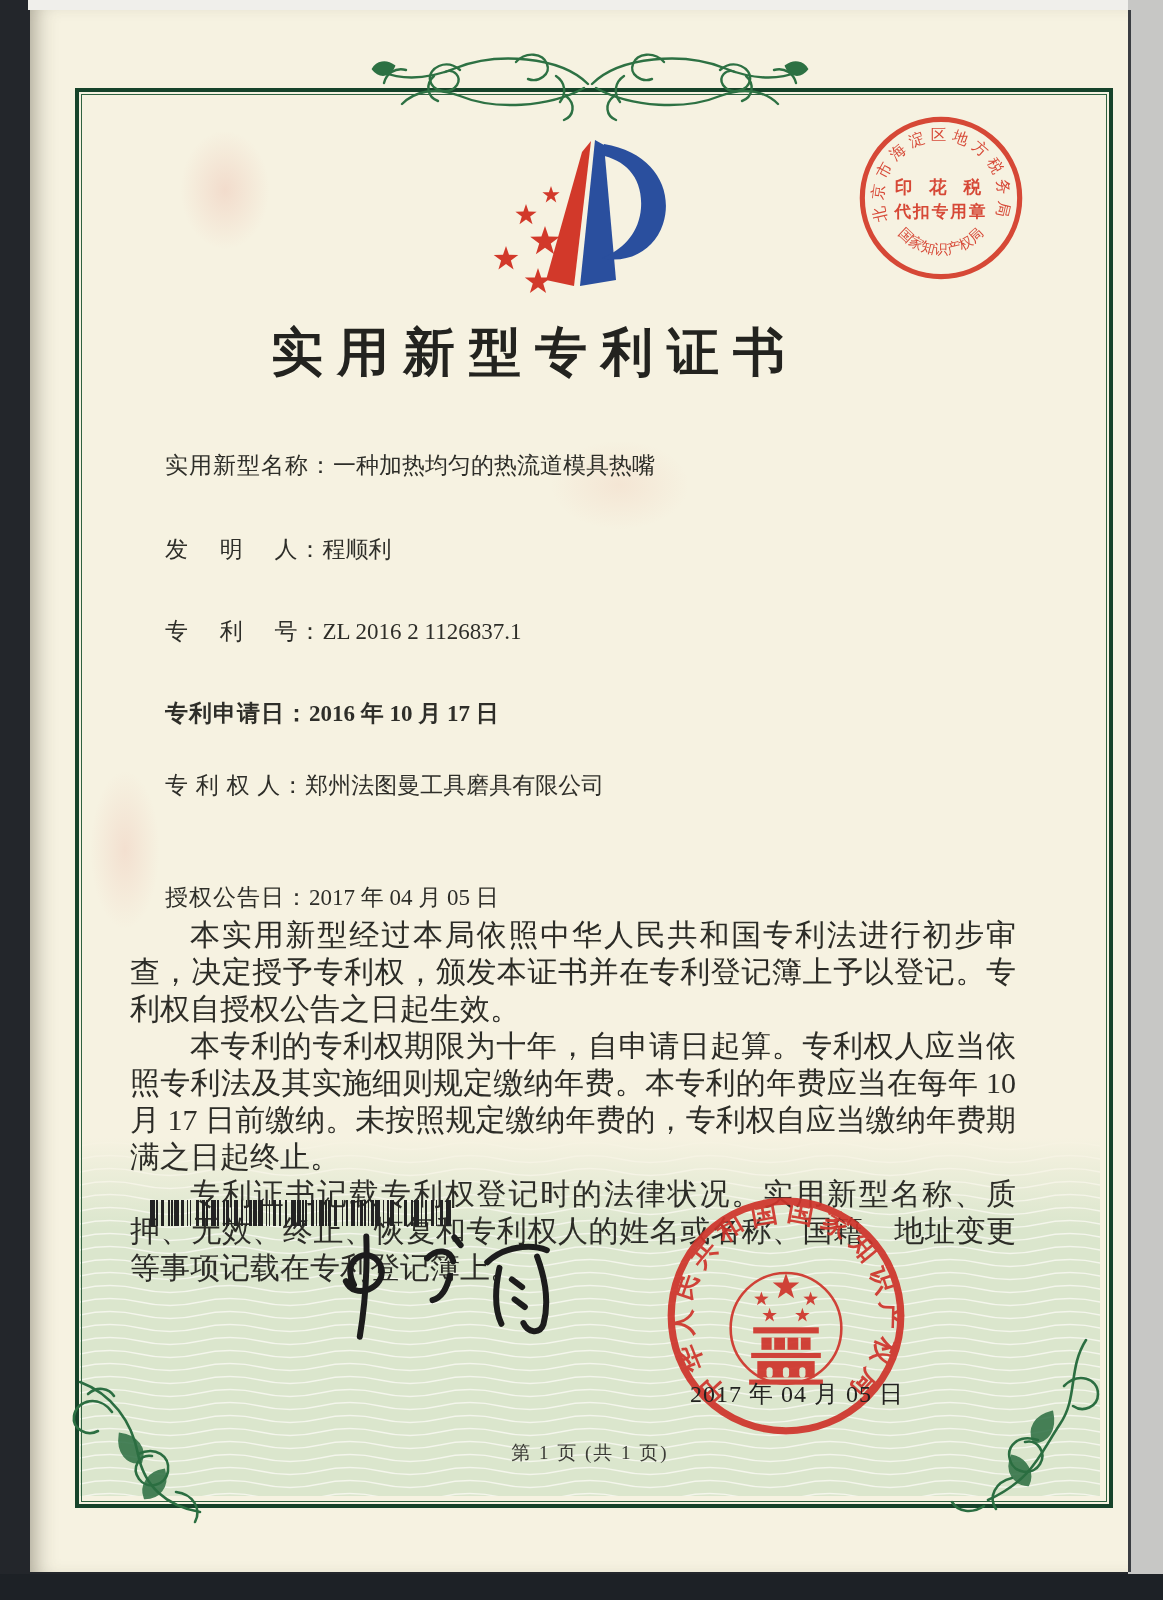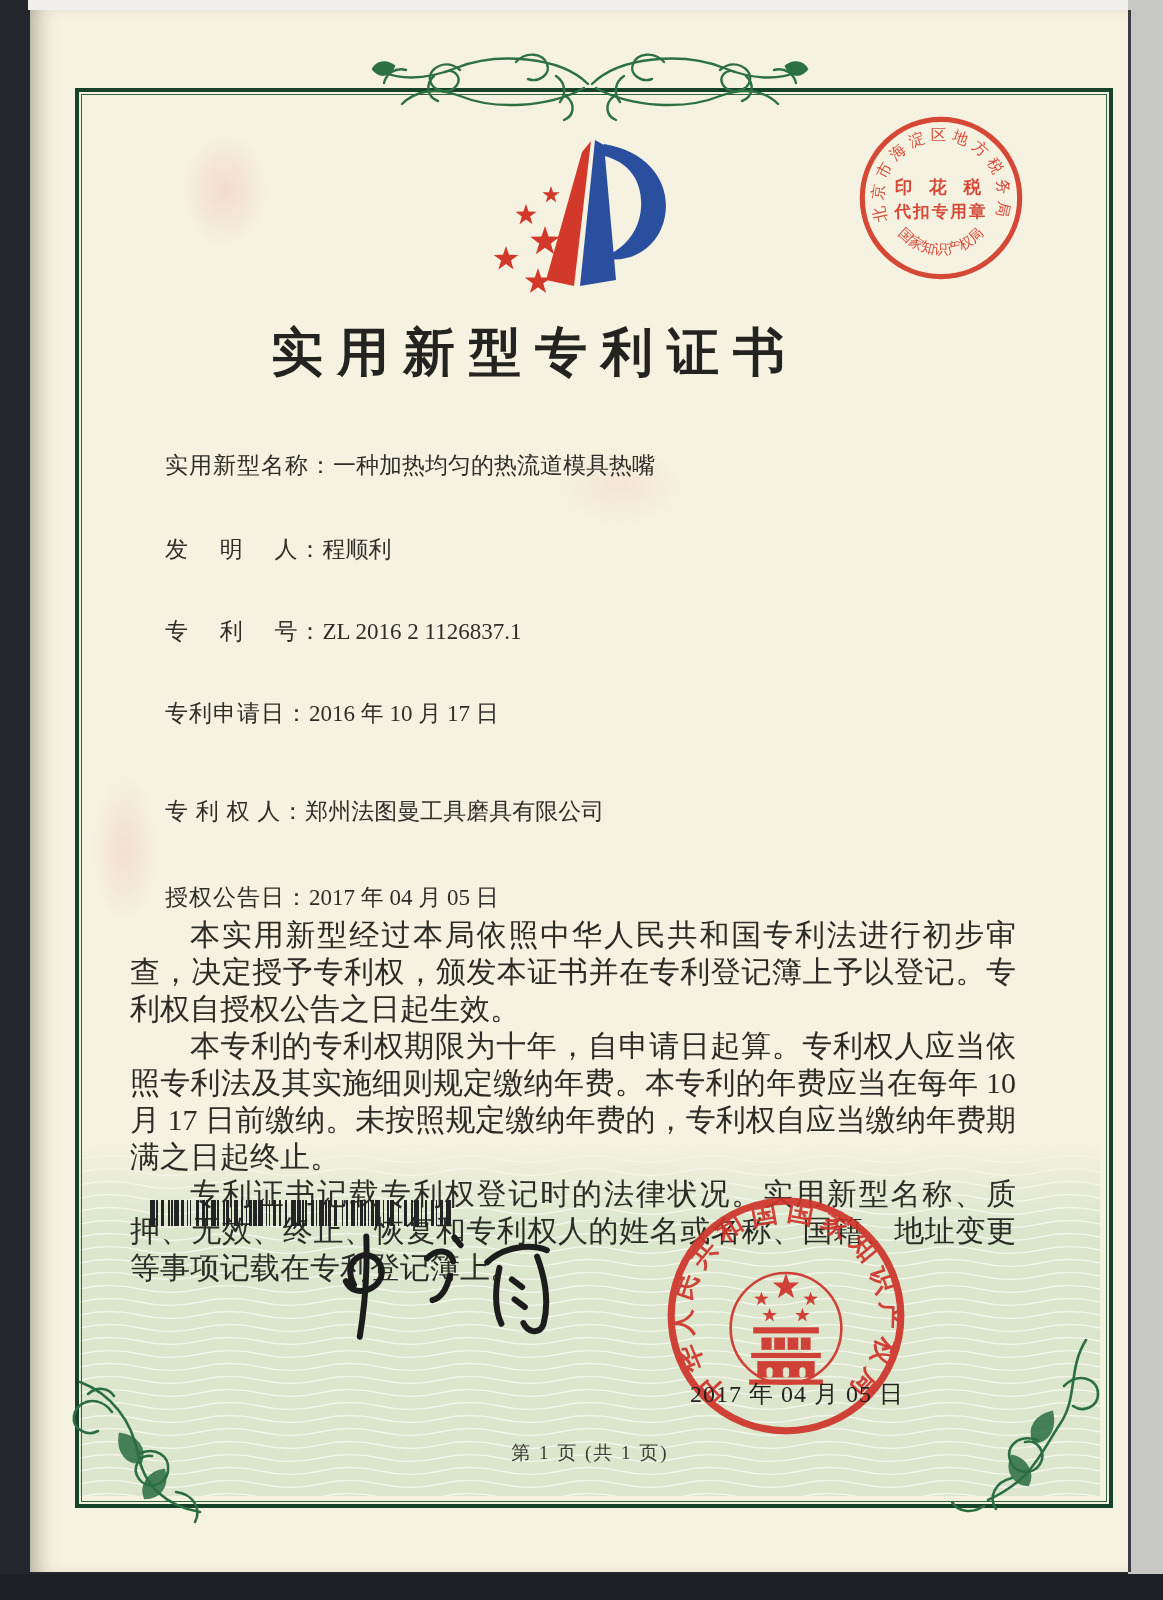--- a/index.html
+++ b/index.html
@@ -141,24 +141,24 @@
   <div class="fields">
     <div class="field-row" style="top:0;">
       <span class="lbl">实用新型名称：</span><span>一种加热均匀的热流道模具热嘴</span>
     </div>
     <div class="field-row" style="top:84px;">
       <span class="lbl">发　 明 　人：</span><span>程顺利</span>
     </div>
     <div class="field-row" style="top:166px;">
       <span class="lbl">专　 利 　号：</span><span>ZL 2016 2 1126837.1</span>
     </div>
-    <div class="field-row" style="top:248px;">
+    <div class="field-row" style="top:248px;font-weight:bold;">
       <span class="lbl">专利申请日：</span><span>2016 年 10 月 17 日</span>
     </div>
-    <div class="field-row" style="top:346px;">
+    <div class="field-row" style="top:320px;">
       <span class="lbl">专 利 权 人：</span><span>郑州法图曼工具磨具有限公司</span>
     </div>
     <div class="field-row" style="top:432px;">
       <span class="lbl">授权公告日：</span><span>2017 年 04 月 05 日</span>
     </div>
   </div>
 
   <div class="paras">
     <p>本实用新型经过本局依照中华人民共和国专利法进行初步审查，决定授予专利权，颁发本证书并在专利登记簿上予以登记。专利权自授权公告之日起生效。</p>
     <p>本专利的专利权期限为十年，自申请日起算。专利权人应当依照专利法及其实施细则规定缴纳年费。本专利的年费应当在每年 10 月 17 日前缴纳。未按照规定缴纳年费的，专利权自应当缴纳年费期满之日起终止。</p>

